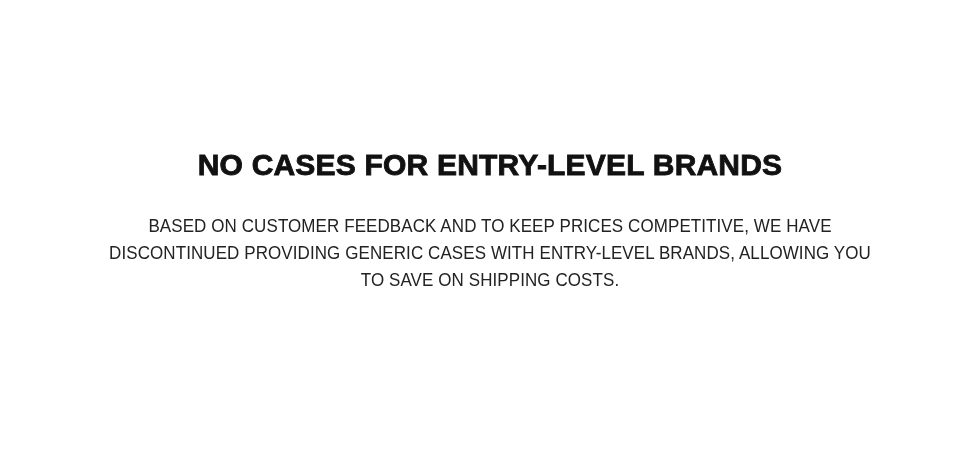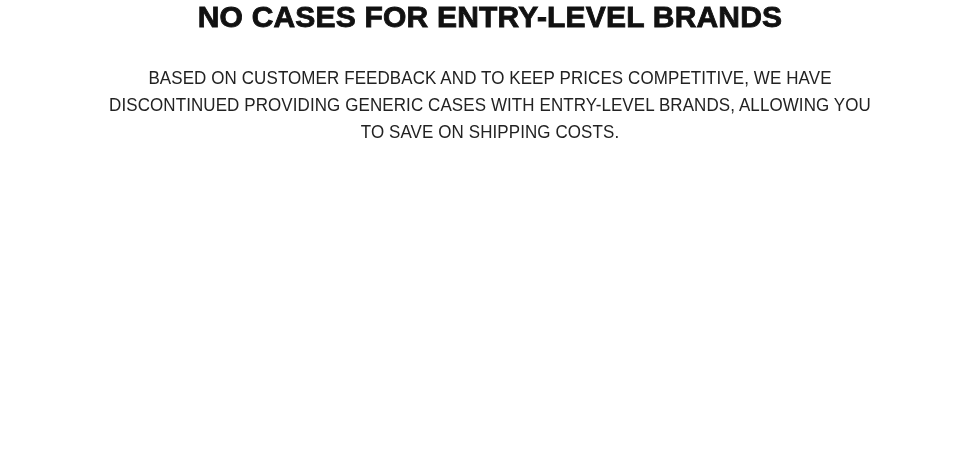--- a/index.html
+++ b/index.html
@@ -16,20 +16,21 @@
   }
 
   .announcement-section {
     width: 980px;
     height: 450px;
     box-sizing: border-box;
     display: flex;
     flex-direction: column;
     align-items: center;
     background: #ffffff;
+    padding-top: 148px;
   }
 
   .announcement-heading {
     margin: 0;
     font-family: "Liberation Sans", sans-serif;
     font-size: 30px;
     line-height: 34px;
     font-weight: 700;
     letter-spacing: 0.2px;
     color: #111111;

